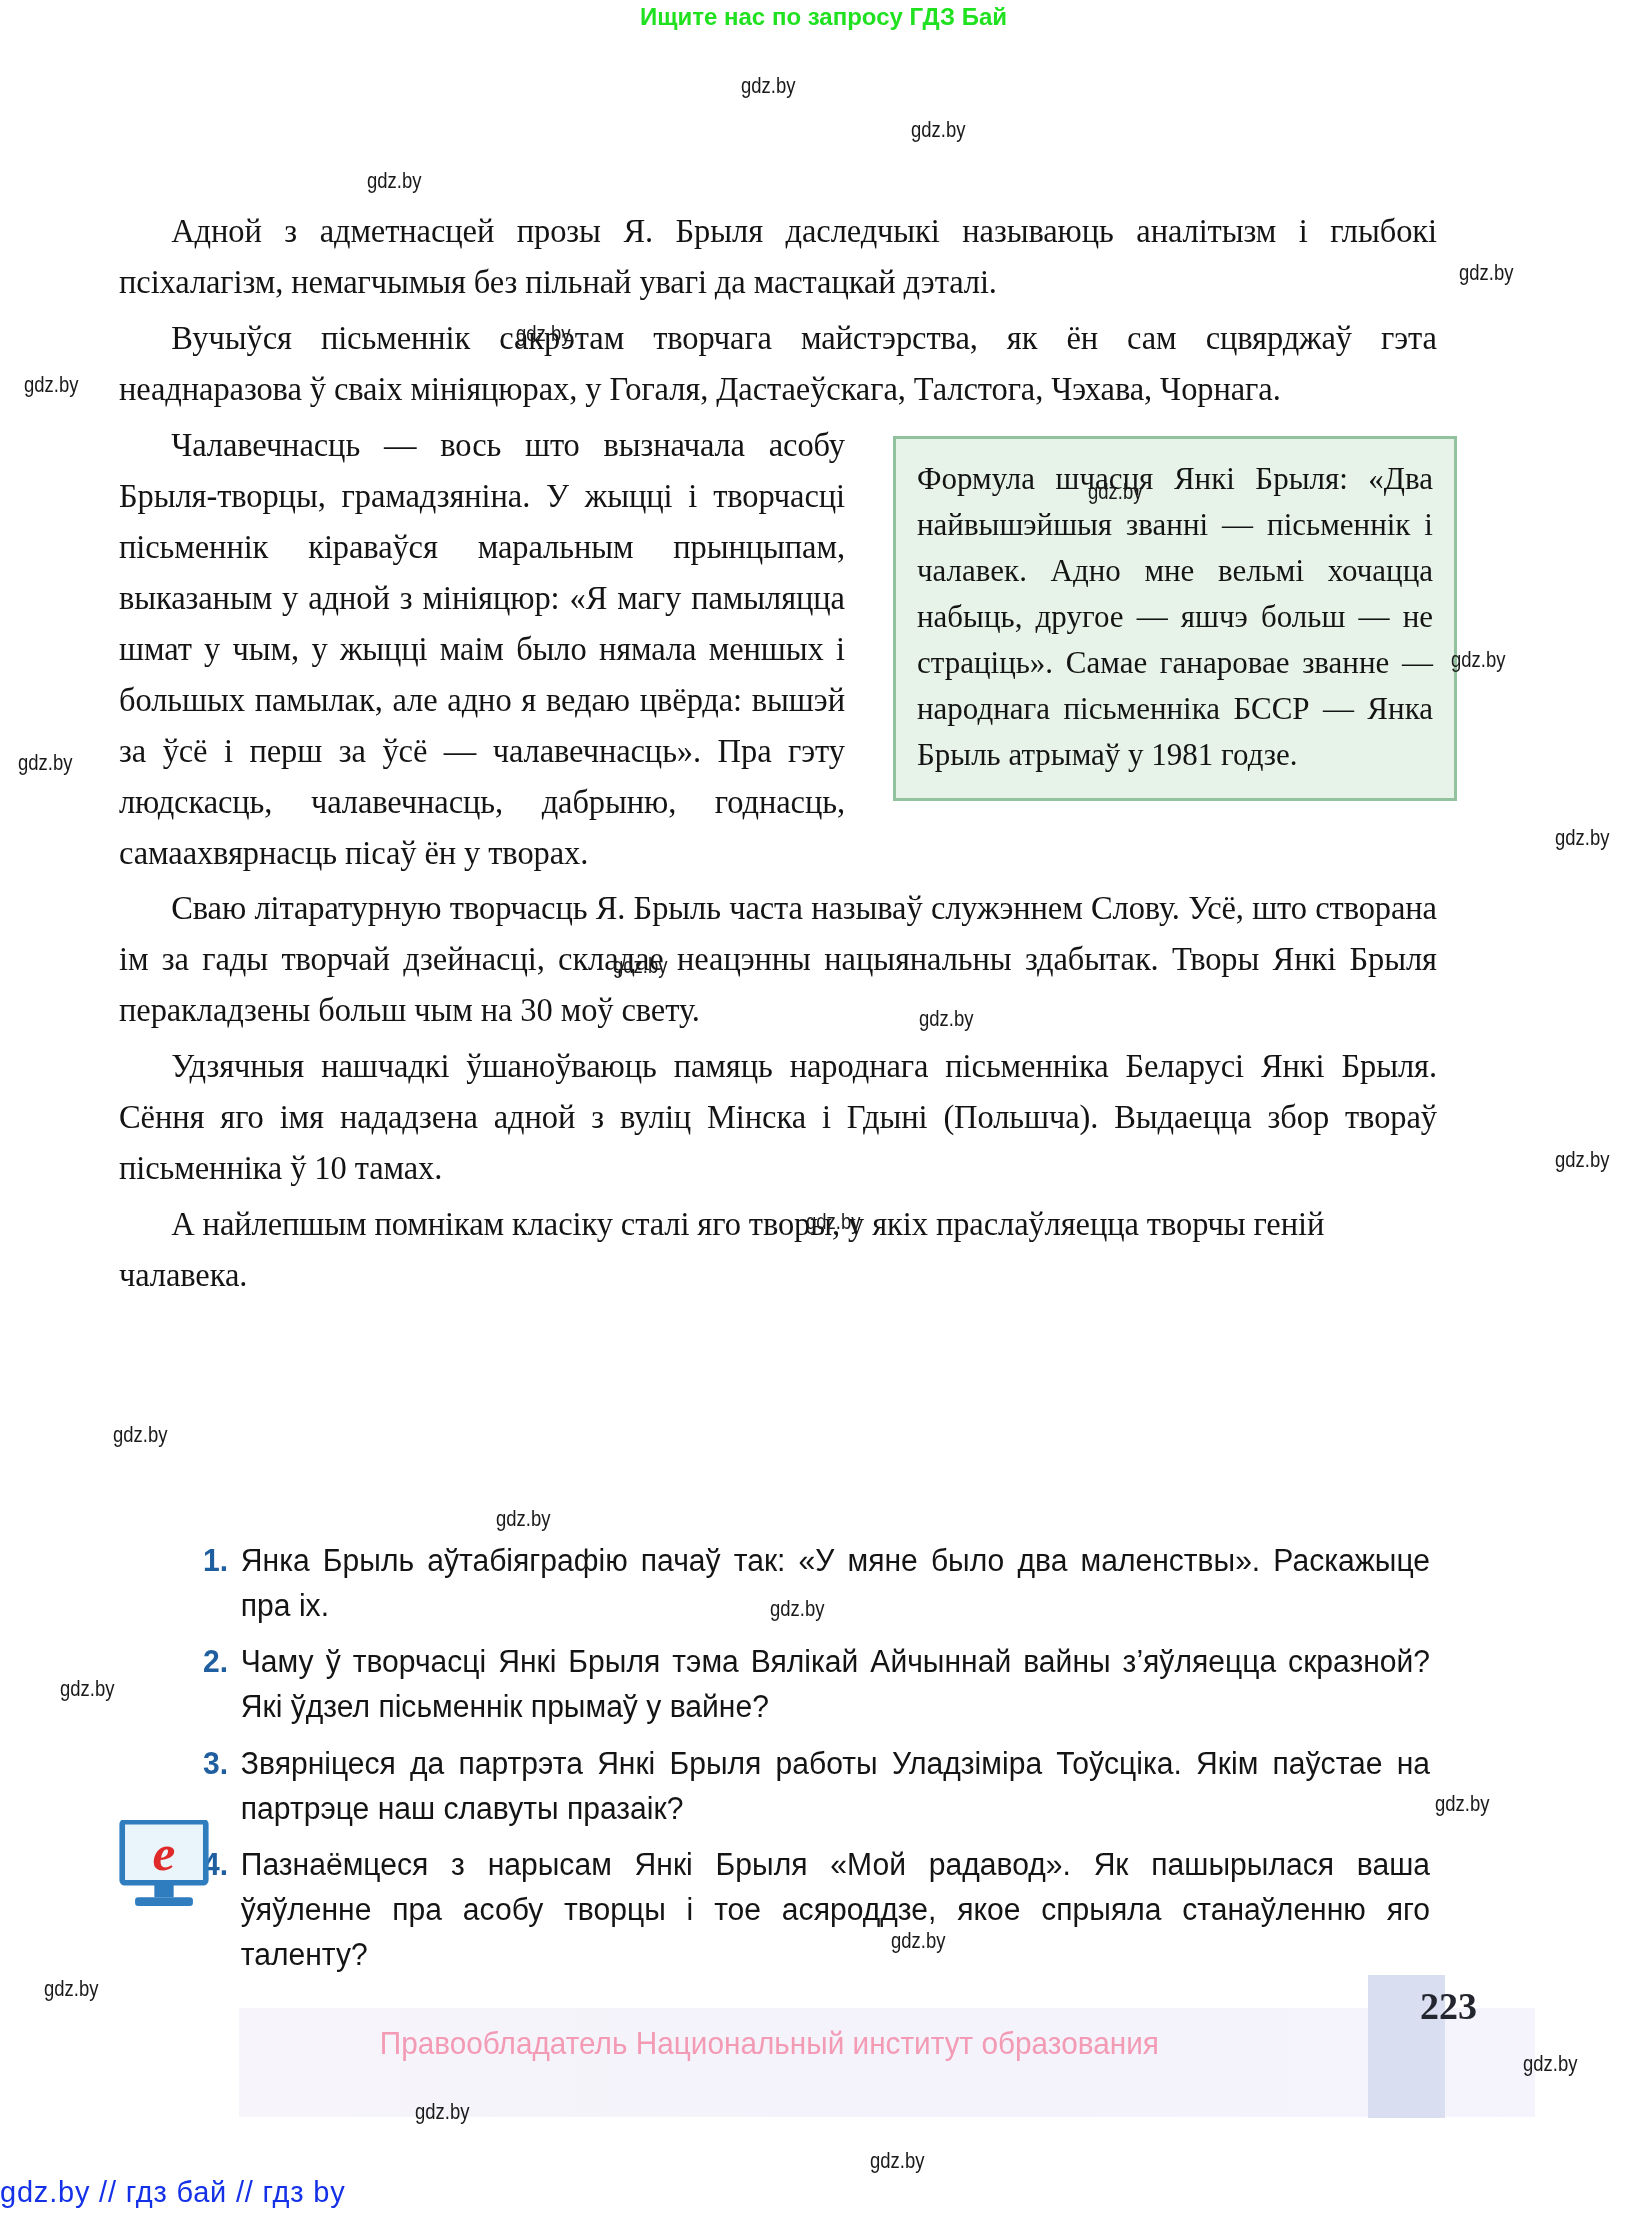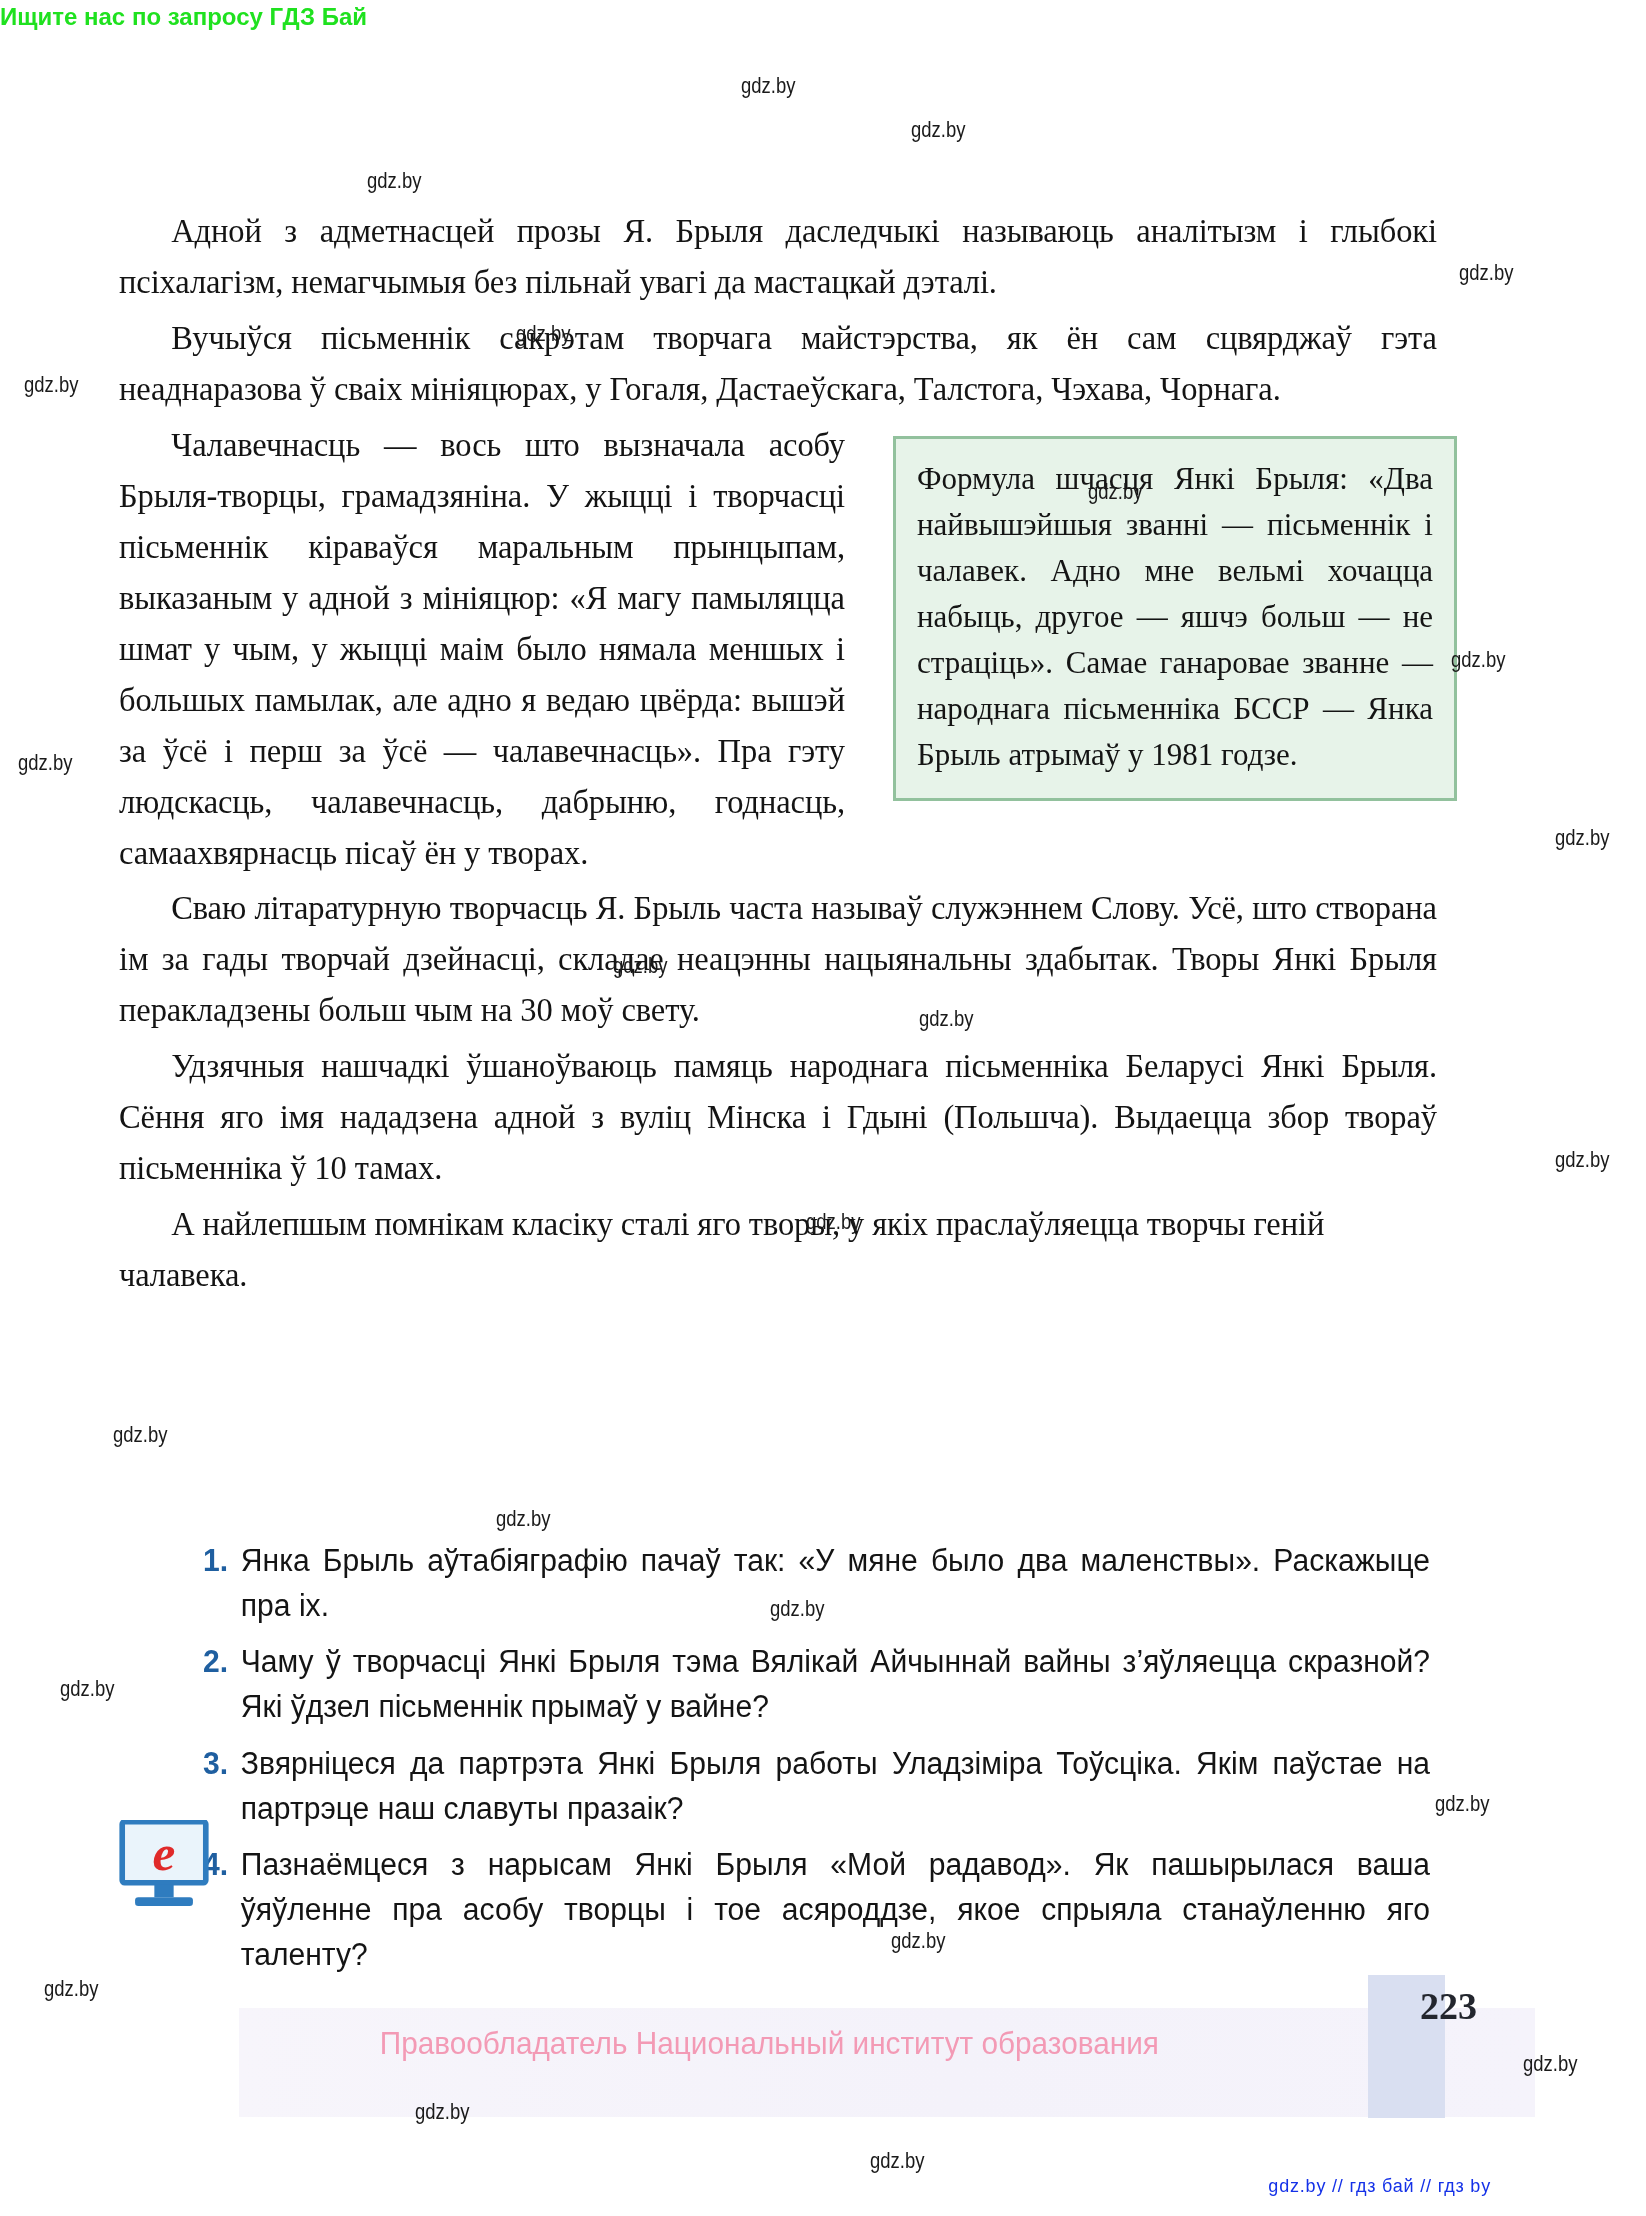--- a/index.html
+++ b/index.html
@@ -17,21 +17,21 @@
     background: #ffffff;
     overflow: hidden;
   }
 
   
   .promo-banner {
     position: absolute;
     top: 3.2px;
     left: 0;
     width: 1647px;
-    text-align: left;
+    text-align: center;
     color: #1fe11f;
     font-family: "Liberation Sans", sans-serif;
     font-size: 24px;
     font-weight: bold;
     letter-spacing: 0px;
   }
 
   
   .wm {
     position: absolute;
@@ -165,23 +165,23 @@
     font-size: 38px;
     font-weight: bold;
     color: #23262e;
     padding-left: 31px;
   }
   .bottom-links {
     position: absolute;
     left: 0;
     top: 2176px;
     width: 1491px;
-    text-align: right;
-    font-family: "Liberation Sans", sans-serif;
-    font-size: 18px;
+    text-align: left;
+    font-family: "Liberation Sans", sans-serif;
+    font-size: 29px;
     color: #1431e8;
     letter-spacing: 0.8px;
   }
 </style>
 </head>
 <body>
 
 <div class="page">
 
   <div class="promo-banner">Ищите нас по запросу ГДЗ Бай</div>

